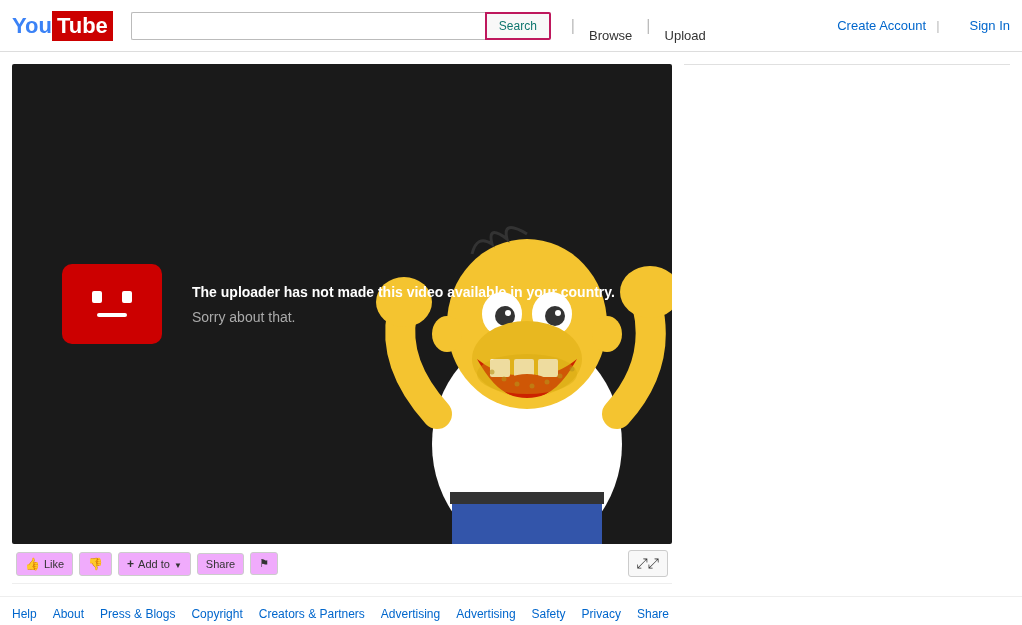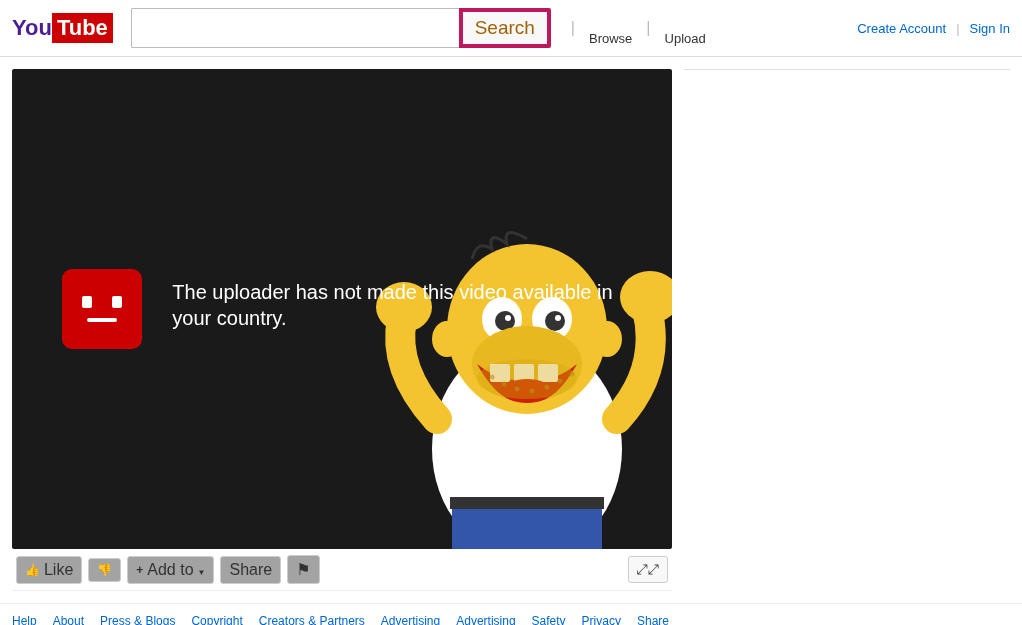--- a/index.html
+++ b/index.html
@@ -15,21 +15,21 @@
     }
     #logo {
       display: flex;
       align-items: center;
       text-decoration: none;
       margin-right: 8px;
     }
     .logo-you {
       font-size: 22px;
       font-weight: bold;
-      color: #4c1d95;
+      color: #3b82f6;
       font-family: Arial, sans-serif;
     }
     .logo-tube {
       background: #cc0000;
       color: white;
       font-size: 22px;
       font-weight: bold;
       padding: 2px 5px;
       border-radius: 0;
       font-family: Arial, sans-serif;
@@ -43,26 +43,26 @@
       flex: 1;
       border: 1px solid #bbb;
       border-right: none;
       padding: 5px 8px;
       font-size: 13px;
       outline: none;
       border-radius: 2px 0 0 2px;
     }
     #search-button {
       background: #f8f8f8;
-      border: 4px solid #be185d;
+      border: 2px solid #be185d;
       padding: 5px 12px;
       cursor: pointer;
-      font-size: 19px;
+      font-size: 12px;
       border-radius: 0 2px 2px 0;
-      color: #a16207;
+      color: #0f766e;
     }
     #header-nav {
       display: flex;
       align-items: center;
       gap: 14px;
       margin-left: 10px;
     }
     #header-nav a {
       color: #333;
       text-decoration: none;
@@ -76,20 +76,21 @@
     #header-auth {
       display: flex;
       align-items: center;
       gap: 10px;
       margin-left: auto;
     }
     #header-auth a {
       color: #0066cc;
       text-decoration: none;
       font-size: 13px;
+      margin-left: 20px;
     }
     .auth-divider { color: #bbb; }
 
     
     #main {
       display: flex;
       padding: 12px;
       gap: 12px;
       min-height: 480px;
     }
@@ -143,22 +144,22 @@
     .yt-error-mouth {
       width: 30px;
       height: 4px;
       background: white;
       border-radius: 2px;
     }
     #error-text {
       color: white;
     }
     #error-text h2 {
-      font-size: 20px;
-      font-weight: normal;
+      font-size: 14px;
+      font-weight: bold;
       line-height: 1.3;
       margin-bottom: 8px;
     }
     #error-text p {
       font-size: 14px;
       color: #aaa;
     }
 
     
     #video-controls {
@@ -168,23 +169,23 @@
       border-bottom: 1px solid #eee;
       gap: 6px;
     }
     .control-btn {
       display: flex;
       align-items: center;
       gap: 4px;
       padding: 4px 8px;
       border: 1px solid #ccc;
       border-radius: 3px;
-      background: #a3a3a3;
+      background: #f0abfc;
       cursor: pointer;
-      font-size: 16px;
+      font-size: 11px;
       color: #333;
     }
     .control-icon { font-size: 12px; }
     .controls-right {
       margin-left: auto;
     }
     .expand-btn {
       padding: 4px 8px;
       border: 1px solid #ccc;
       background: #f8f8f8;
@@ -294,20 +295,21 @@
         <div class="yt-error-icon">
           <div class="yt-error-eyes">
             <div class="yt-error-eye"></div>
             <div class="yt-error-eye"></div>
           </div>
           <div class="yt-error-mouth"></div>
         </div>
 
         <div id="error-text">
           <h2>The uploader has not made this video available in your country.</h2>
+          <p>Sorry about that.</p>
         </div>
       </div>
 
       <div class="homer-svg-container">
         <svg viewBox="0 0 310 420" xmlns="http://www.w3.org/2000/svg" width="310" height="420">
 
           <ellipse cx="155" cy="320" rx="95" ry="110" fill="white"></ellipse>
 
           <rect x="80" y="370" width="75" height="60" fill="#3355aa"></rect>
           <rect x="155" y="370" width="75" height="60" fill="#3355aa"></rect>

